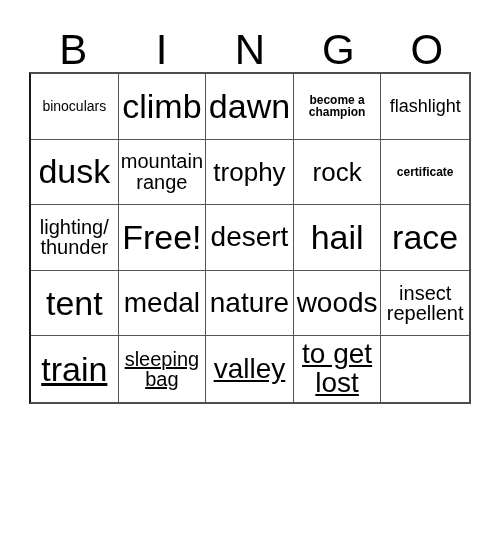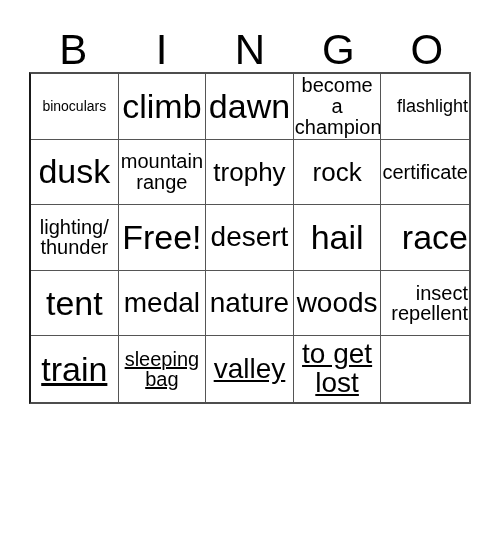--- a/index.html
+++ b/index.html
@@ -65,34 +65,34 @@
     border-right: 1px solid #555555;
     border-bottom: 1px solid #555555;
     display: flex;
     align-items: center;
     justify-content: center;
     text-align: center;
     padding: 0 1px;
     overflow: hidden;
     background: #ffffff;
   }
-  .bingo-cell:nth-child(5n) { border-right: none; text-align: right; }
+  .bingo-cell:nth-child(5n) { border-right: none; }
   .bingo-cell:nth-child(n+21) { border-bottom: none; text-decoration: underline; }
 
   .cell-text {
     display: block;
     width: 100%;
     line-height: 1.03;
     white-space: pre-line;
     color: #000000;
   }
 
   
   .t-xs   { font-size: 14px; }
-  .t-sm   { font-size: 20px; }
+  .t-sm   { font-size: 12px; font-weight: bold; }
   .t-smm  { font-size: 18px; }
   .t-md   { font-size: 20px; }
   .t-xl   { font-size: 28px; }
   .t-xxl  { font-size: 26px; }
   .t-max  { font-size: 34px; }
 </style>
 </head>
 <body>
 
 <div id="card-root">

